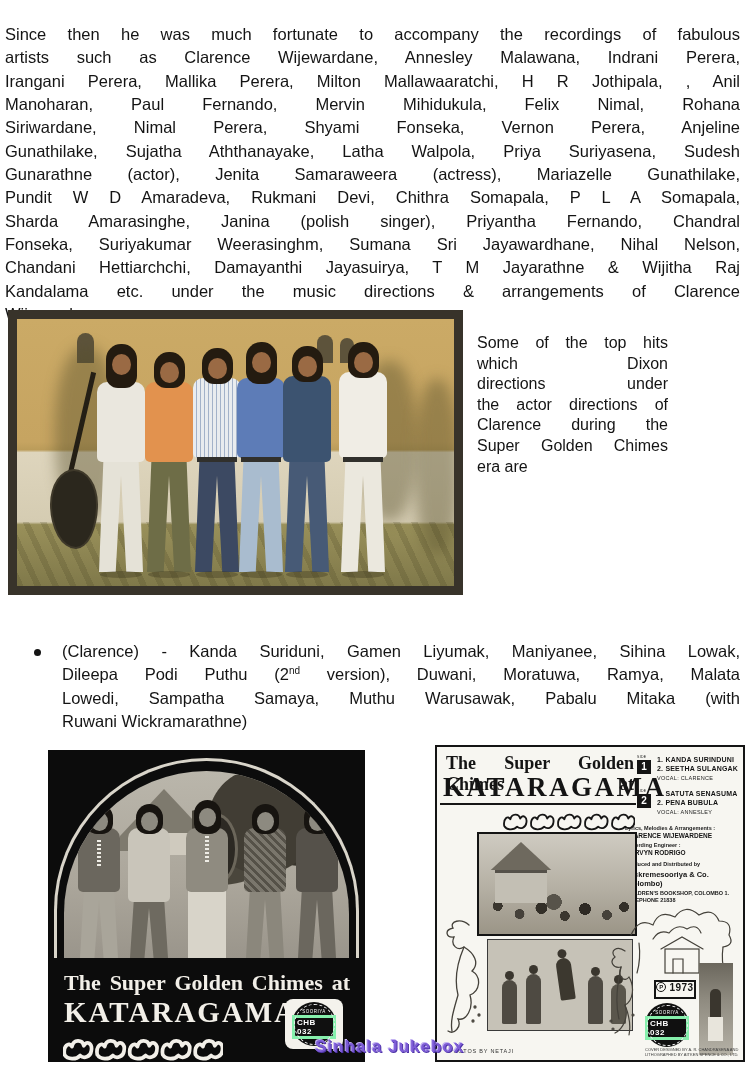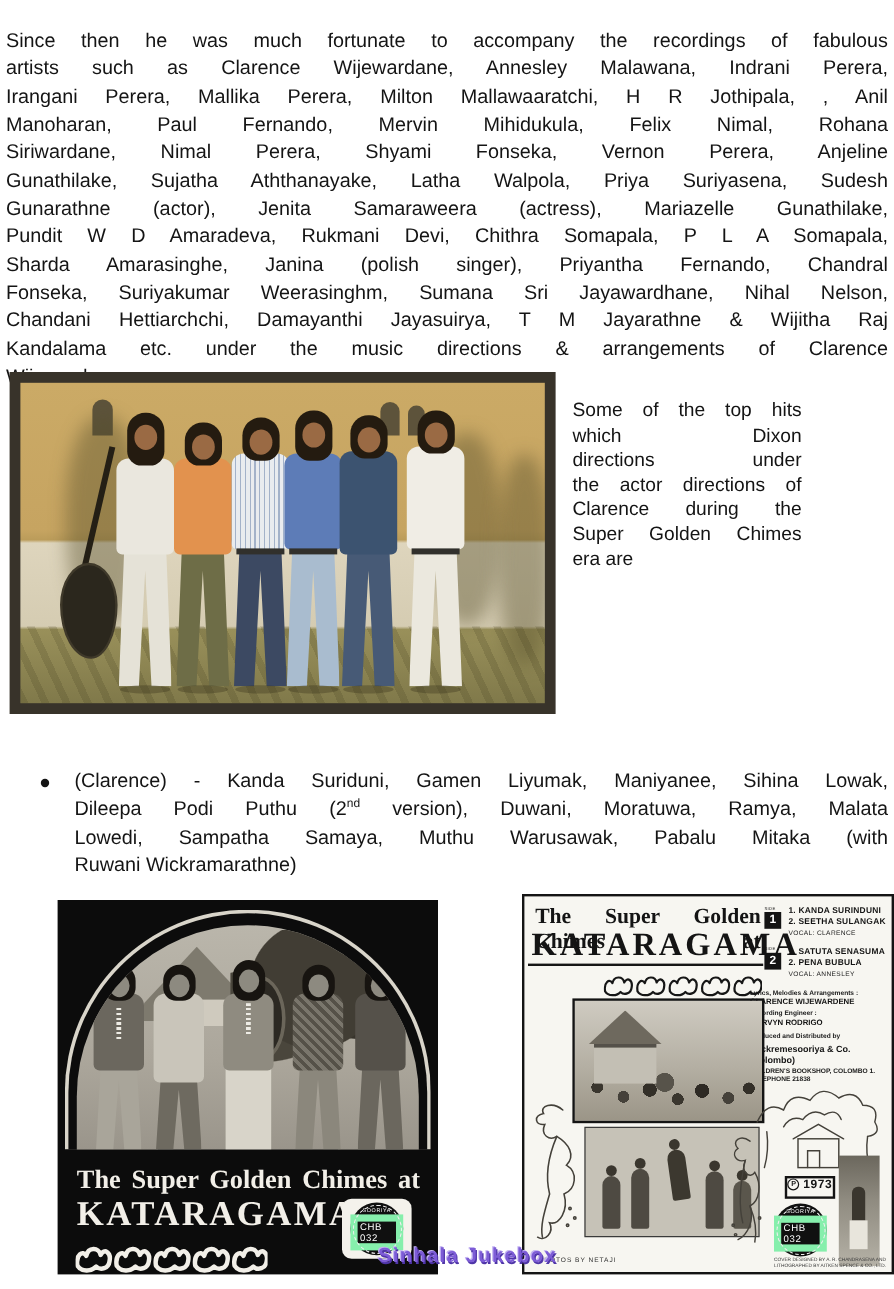--- a/index.html
+++ b/index.html
@@ -84,21 +84,21 @@
     text-align:justify; text-align-last:justify; }
   .cl-title2 { position:absolute; left:16px; top:246px; color:#f2efe8;
     font-family:"Liberation Serif", serif; font-weight:700; font-size:29px; letter-spacing:2px; }
   .cl-sinhala { position:absolute; left:15px; top:281px; }
   .cl-badge { position:absolute; left:237px; top:249px; width:58px; height:50px; background:#f4f2ec;
     border-radius:8px; display:flex; align-items:center; justify-content:center; }
   .burst { width:44px; height:44px; background:#101010; border-radius:50%; position:relative;
     display:flex; flex-direction:column; align-items:center; justify-content:center; color:#fff; }
   .burst::before { content:""; position:absolute; inset:1.5px; border:1.5px dashed #eeeeee; border-radius:50%; }
   .burst .lbl { font-size:4.5px; letter-spacing:.5px; }
-  .burst .cat { font-size:8px; font-weight:400; border:6px solid #86efac; padding:0 2px; margin-top:1px; letter-spacing:.5px; }
+  .burst .cat { font-size:8px; font-weight:700; border:3px solid #86efac; padding:0 2px; margin-top:1px; letter-spacing:.5px; }
 
   
   .cover-right { position:absolute; left:435px; top:745px; width:310px; height:317px;
     background:#f7f6f1; border:2px solid #141414; }
   .cr-title1 { position:absolute; left:9px; top:6px; width:188px; font-family:"Liberation Serif", serif;
     font-weight:700; font-size:18px; text-align:justify; text-align-last:justify; color:#141414; }
   .cr-title2 { position:absolute; left:6px; top:25px; font-family:"Liberation Serif", serif;
     font-weight:700; font-size:27px; letter-spacing:2.5px; color:#141414; }
   .cr-rule { position:absolute; left:3px; top:56px; width:196px; height:2px; background:#161616; }
   .cr-sinhala { position:absolute; left:66px; top:60px; }

